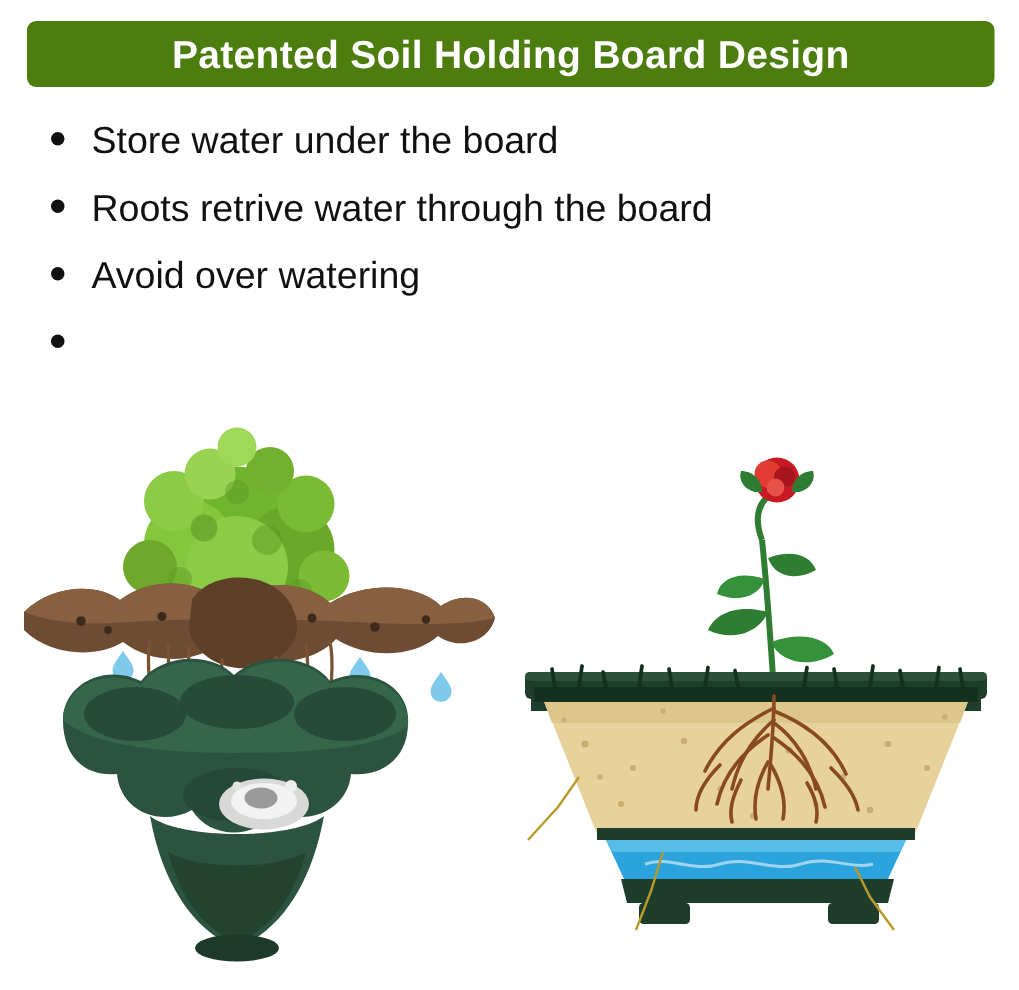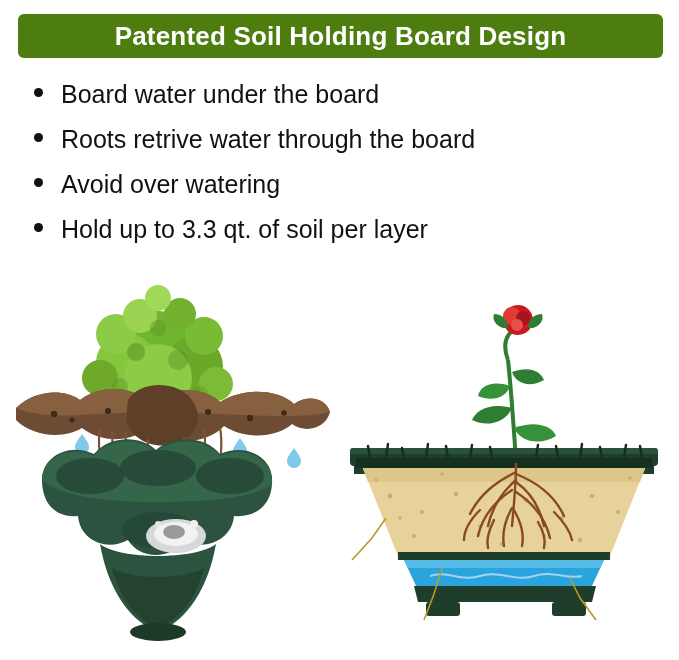--- a/index.html
+++ b/index.html
@@ -91,33 +91,32 @@
 </head>
 <body>
 
 <div class="banner">
   <div class="banner-title">Patented Soil Holding Board Design</div>
 </div>
 
 <div class="bullets">
   <div class="bullet-row">
     <span class="bullet-dot"></span>
-    <span class="bullet-text">Board water under the board</span>
+    <span class="bullet-text">Store water under the board</span>
   </div>
   <div class="bullet-row">
     <span class="bullet-dot"></span>
     <span class="bullet-text">Roots retrive water through the board</span>
   </div>
   <div class="bullet-row">
     <span class="bullet-dot"></span>
     <span class="bullet-text">Avoid over watering</span>
   </div>
   <div class="bullet-row">
     <span class="bullet-dot"></span>
-    <span class="bullet-text">Hold up to 3.3 qt. of soil per layer</span>
   </div>
 </div>
 
 <div class="illustration">
 
   <svg class="left-photo" viewBox="0 0 330 380">
 
     <g>
       <circle cx="150" cy="75" r="32" fill="#6fb52e"></circle>
       <circle cx="118" cy="95" r="30" fill="#84c63c"></circle>

